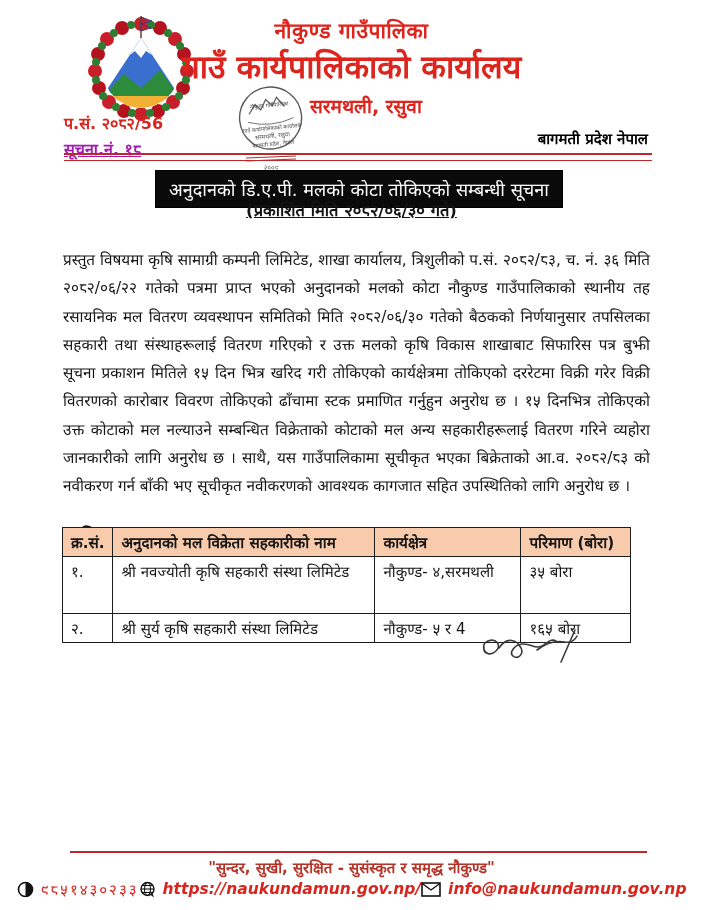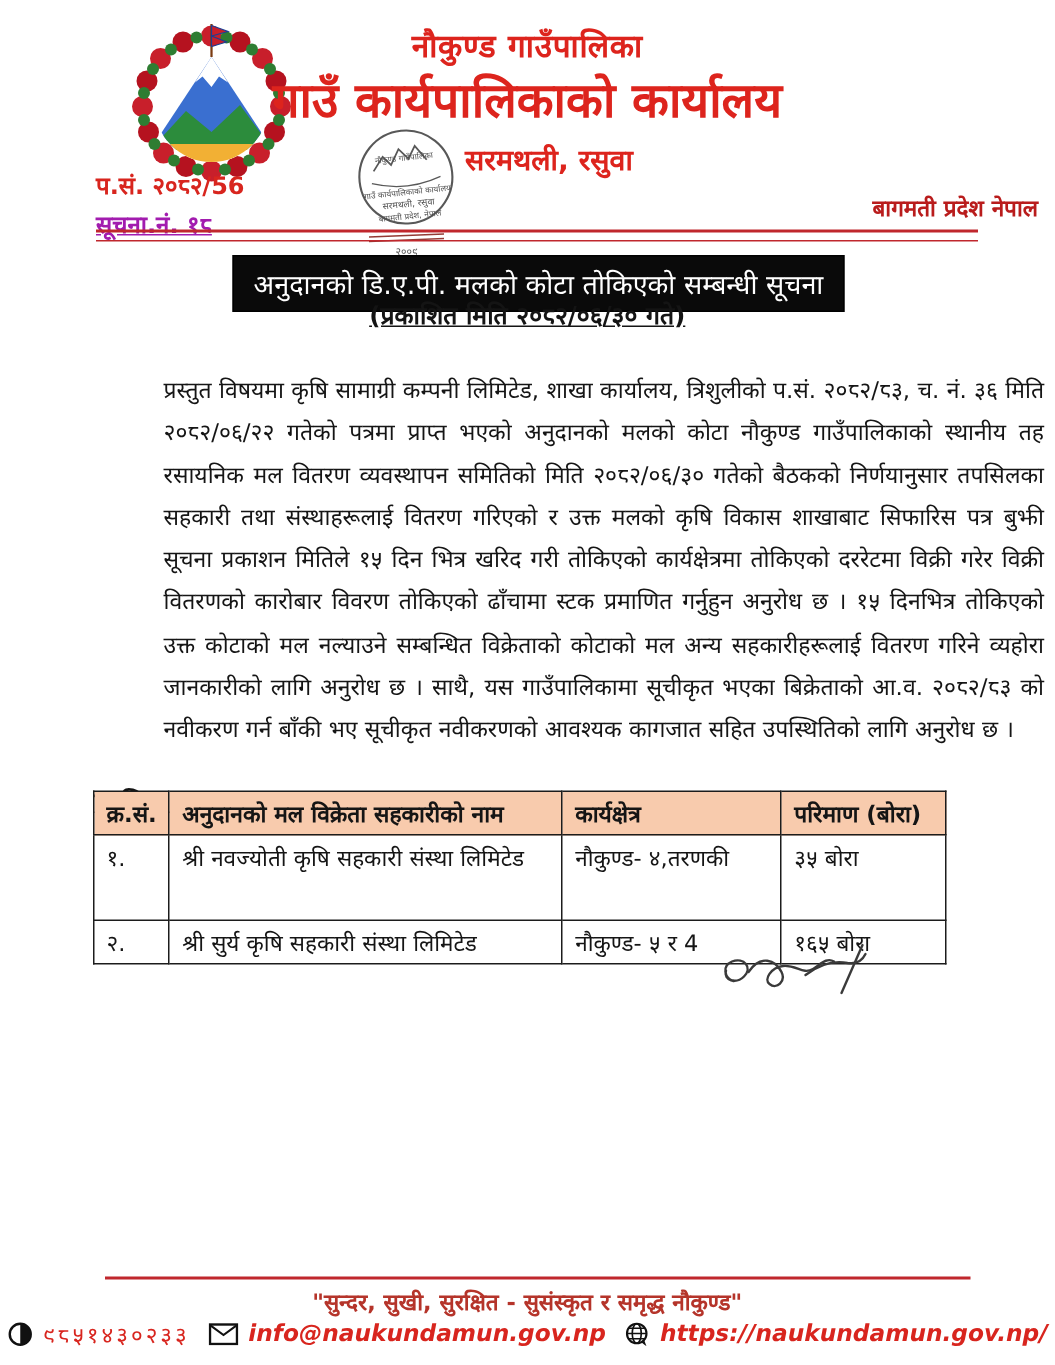--- a/index.html
+++ b/index.html
@@ -12,39 +12,39 @@
 
   
   .muni-name{top:16px;left:0;width:703px;text-align:center;
     color:#dd241d;font-size:21px;font-weight:bold;letter-spacing:.5px;}
   .office-name{top:44px;left:0;width:703px;text-align:center;
     color:#dd241d;font-size:32px;font-weight:bold;}
   .addr-line{top:93px;left:310px;color:#dd241d;font-size:19px;font-weight:bold;}
   .ref-no{top:112px;left:64px;color:#d8251e;font-size:16px;font-weight:bold;}
   .notice-no{top:138px;left:64px;color:#a21caf;font-size:16px;font-weight:bold;
     text-decoration:underline;}
-  .province{top:128px;left:0;width:648px;text-align:right;color:#b91c1c;
-    font-size:15px;font-weight:bold;padding-left:44px;}
+  .province{top:128px;left:0;width:648px;text-align:right;color:#000000;
+    font-size:15px;font-weight:bold;}
   .double-line{top:153px;left:64px;width:588px;height:5px;
     border-top:2px solid #c0272d;border-bottom:1px solid #c0272d;}
 
   .emblem{top:12px;left:80px;width:122px;height:110px;}
   .seal{top:82px;left:234px;width:74px;height:92px;opacity:.92;}
 
   
   .title-box{top:170px;left:155px;width:406px;height:36px;
     background:#0a0a0a;border:1px solid #000;color:#ffffff;
     display:flex;align-items:center;justify-content:center;
     font-size:18px;font-weight:normal;}
   .pub-date{top:198px;left:0;width:703px;text-align:center;
     font-size:16.5px;font-weight:bold;text-decoration:underline;}
 
   
   .body-par{top:246px;left:63px;width:587px;font-size:15.3px;
-    line-height:28.3px;text-align:justify;color:#151515;margin-left:46px;}
+    line-height:28.3px;text-align:justify;color:#151515;}
   .tapasil{top:499px;left:63px;font-size:16px;font-weight:bold;
     text-decoration:underline;margin-top:24px;}
 
   
   .quota-table{top:527px;left:62px;border-collapse:collapse;
     font-size:15px;color:#151515;}
   .quota-table th,.quota-table td{border:1.6px solid #1c1c1c;
     padding:4px 8px;vertical-align:top;text-align:left;}
   .quota-table th{background:#f8cbad;font-weight:bold;font-size:15.2px;}
   .quota-table td.just{text-align:justify;}
@@ -55,21 +55,21 @@
   
   .sig-block{top:628px;left:420px;width:230px;text-align:center;}
   .sig-scribble{display:block;margin:0 auto -6px auto;}
   .sig-title{font-size:15px;font-weight:bold;color:#1a1a1a;}
 
   
   .footer-line{top:851px;left:70px;width:577px;border-top:2px solid #c0272d;}
   .slogan{top:857px;left:0;width:703px;text-align:center;
     color:#b5342a;font-size:15px;font-weight:bold;}
   .contact-row{top:879px;left:0;width:703px;display:flex;
-    justify-content:center;align-items:center;gap:12px;font-size:15px;}
+    justify-content:center;align-items:center;gap:0;font-size:15px;}
   .contact-item{display:flex;align-items:center;gap:7px;}
   .phone-num{color:#d8251e;font-size:15px;letter-spacing:2px;}
   .link-red{color:#d8251e;font-style:italic;font-weight:bold;
     text-decoration:none;font-size:15.5px;}
   .ic{flex:0 0 auto;}
 </style>
 </head>
 <body>
 
 <div class="abs emblem">
@@ -179,21 +179,21 @@
       <th>क्र.सं.</th>
       <th>अनुदानको मल विक्रेता सहकारीको नाम</th>
       <th>कार्यक्षेत्र</th>
       <th>परिमाण (बोरा)</th>
     </tr>
   </thead>
   <tbody>
     <tr class="r1">
       <td>१.</td>
       <td class="just">श्री नवज्योती कृषि सहकारी संस्था लिमिटेड</td>
-      <td>नौकुण्ड- ४,तरणकी</td>
+      <td>नौकुण्ड- ४,सरमथली</td>
       <td>३५ बोरा</td>
     </tr>
     <tr>
       <td>२.</td>
       <td>श्री सुर्य कृषि सहकारी संस्था लिमिटेड</td>
       <td>नौकुण्ड- ५ र 4</td>
       <td>१६५ बोरा</td>
     </tr>
   </tbody>
 </table>
@@ -212,32 +212,32 @@
 <div class="abs footer-line"></div>
 <div class="abs slogan">"सुन्दर, सुखी, सुरक्षित - सुसंस्कृत र समृद्ध नौकुण्ड"</div>
 
 <div class="abs contact-row">
   <span class="contact-item">
     <svg class="ic" width="17" height="17" viewBox="0 0 17 17">
       <circle cx="8.5" cy="8.5" r="7" fill="none" stroke="#111" stroke-width="1.6"></circle>
       <path d="M8.5 1.5 a7 7 0 0 1 0 14 z" fill="#111"></path>
     </svg>
     <span class="phone-num">९८५१४३०२३३</span>
-  </span>
-  <span class="contact-item">
-    <svg class="ic" width="20" height="15" viewBox="0 0 20 15">
-      <rect x="1" y="1" width="18" height="13" fill="none" stroke="#111" stroke-width="1.6"></rect>
-      <path d="M1.5 1.8 L10 8 L18.5 1.8" fill="none" stroke="#111" stroke-width="1.4"></path>
-    </svg>
-    <a class="link-red" href="#">info@naukundamun.gov.np</a>
   </span>
   <span class="contact-item">
     <svg class="ic" width="17" height="17" viewBox="0 0 17 17">
       <circle cx="8.5" cy="8" r="6.5" fill="none" stroke="#111" stroke-width="1.4"></circle>
       <ellipse cx="8.5" cy="8" rx="3" ry="6.5" fill="none" stroke="#111" stroke-width="1.1"></ellipse>
       <line x1="2" y1="8" x2="15" y2="8" stroke="#111" stroke-width="1.1"></line>
       <line x1="3" y1="4.5" x2="14" y2="4.5" stroke="#111" stroke-width="1.1"></line>
       <line x1="3" y1="11.5" x2="14" y2="11.5" stroke="#111" stroke-width="1.1"></line>
       <polygon points="11,13.5 15,16.5 13.5,12.5" fill="#111"></polygon>
     </svg>
     <a class="link-red" href="#">https://naukundamun.gov.np/</a>
   </span>
+  <span class="contact-item">
+    <svg class="ic" width="20" height="15" viewBox="0 0 20 15">
+      <rect x="1" y="1" width="18" height="13" fill="none" stroke="#111" stroke-width="1.6"></rect>
+      <path d="M1.5 1.8 L10 8 L18.5 1.8" fill="none" stroke="#111" stroke-width="1.4"></path>
+    </svg>
+    <a class="link-red" href="#">info@naukundamun.gov.np</a>
+  </span>
 </div>
 
 </body></html>

